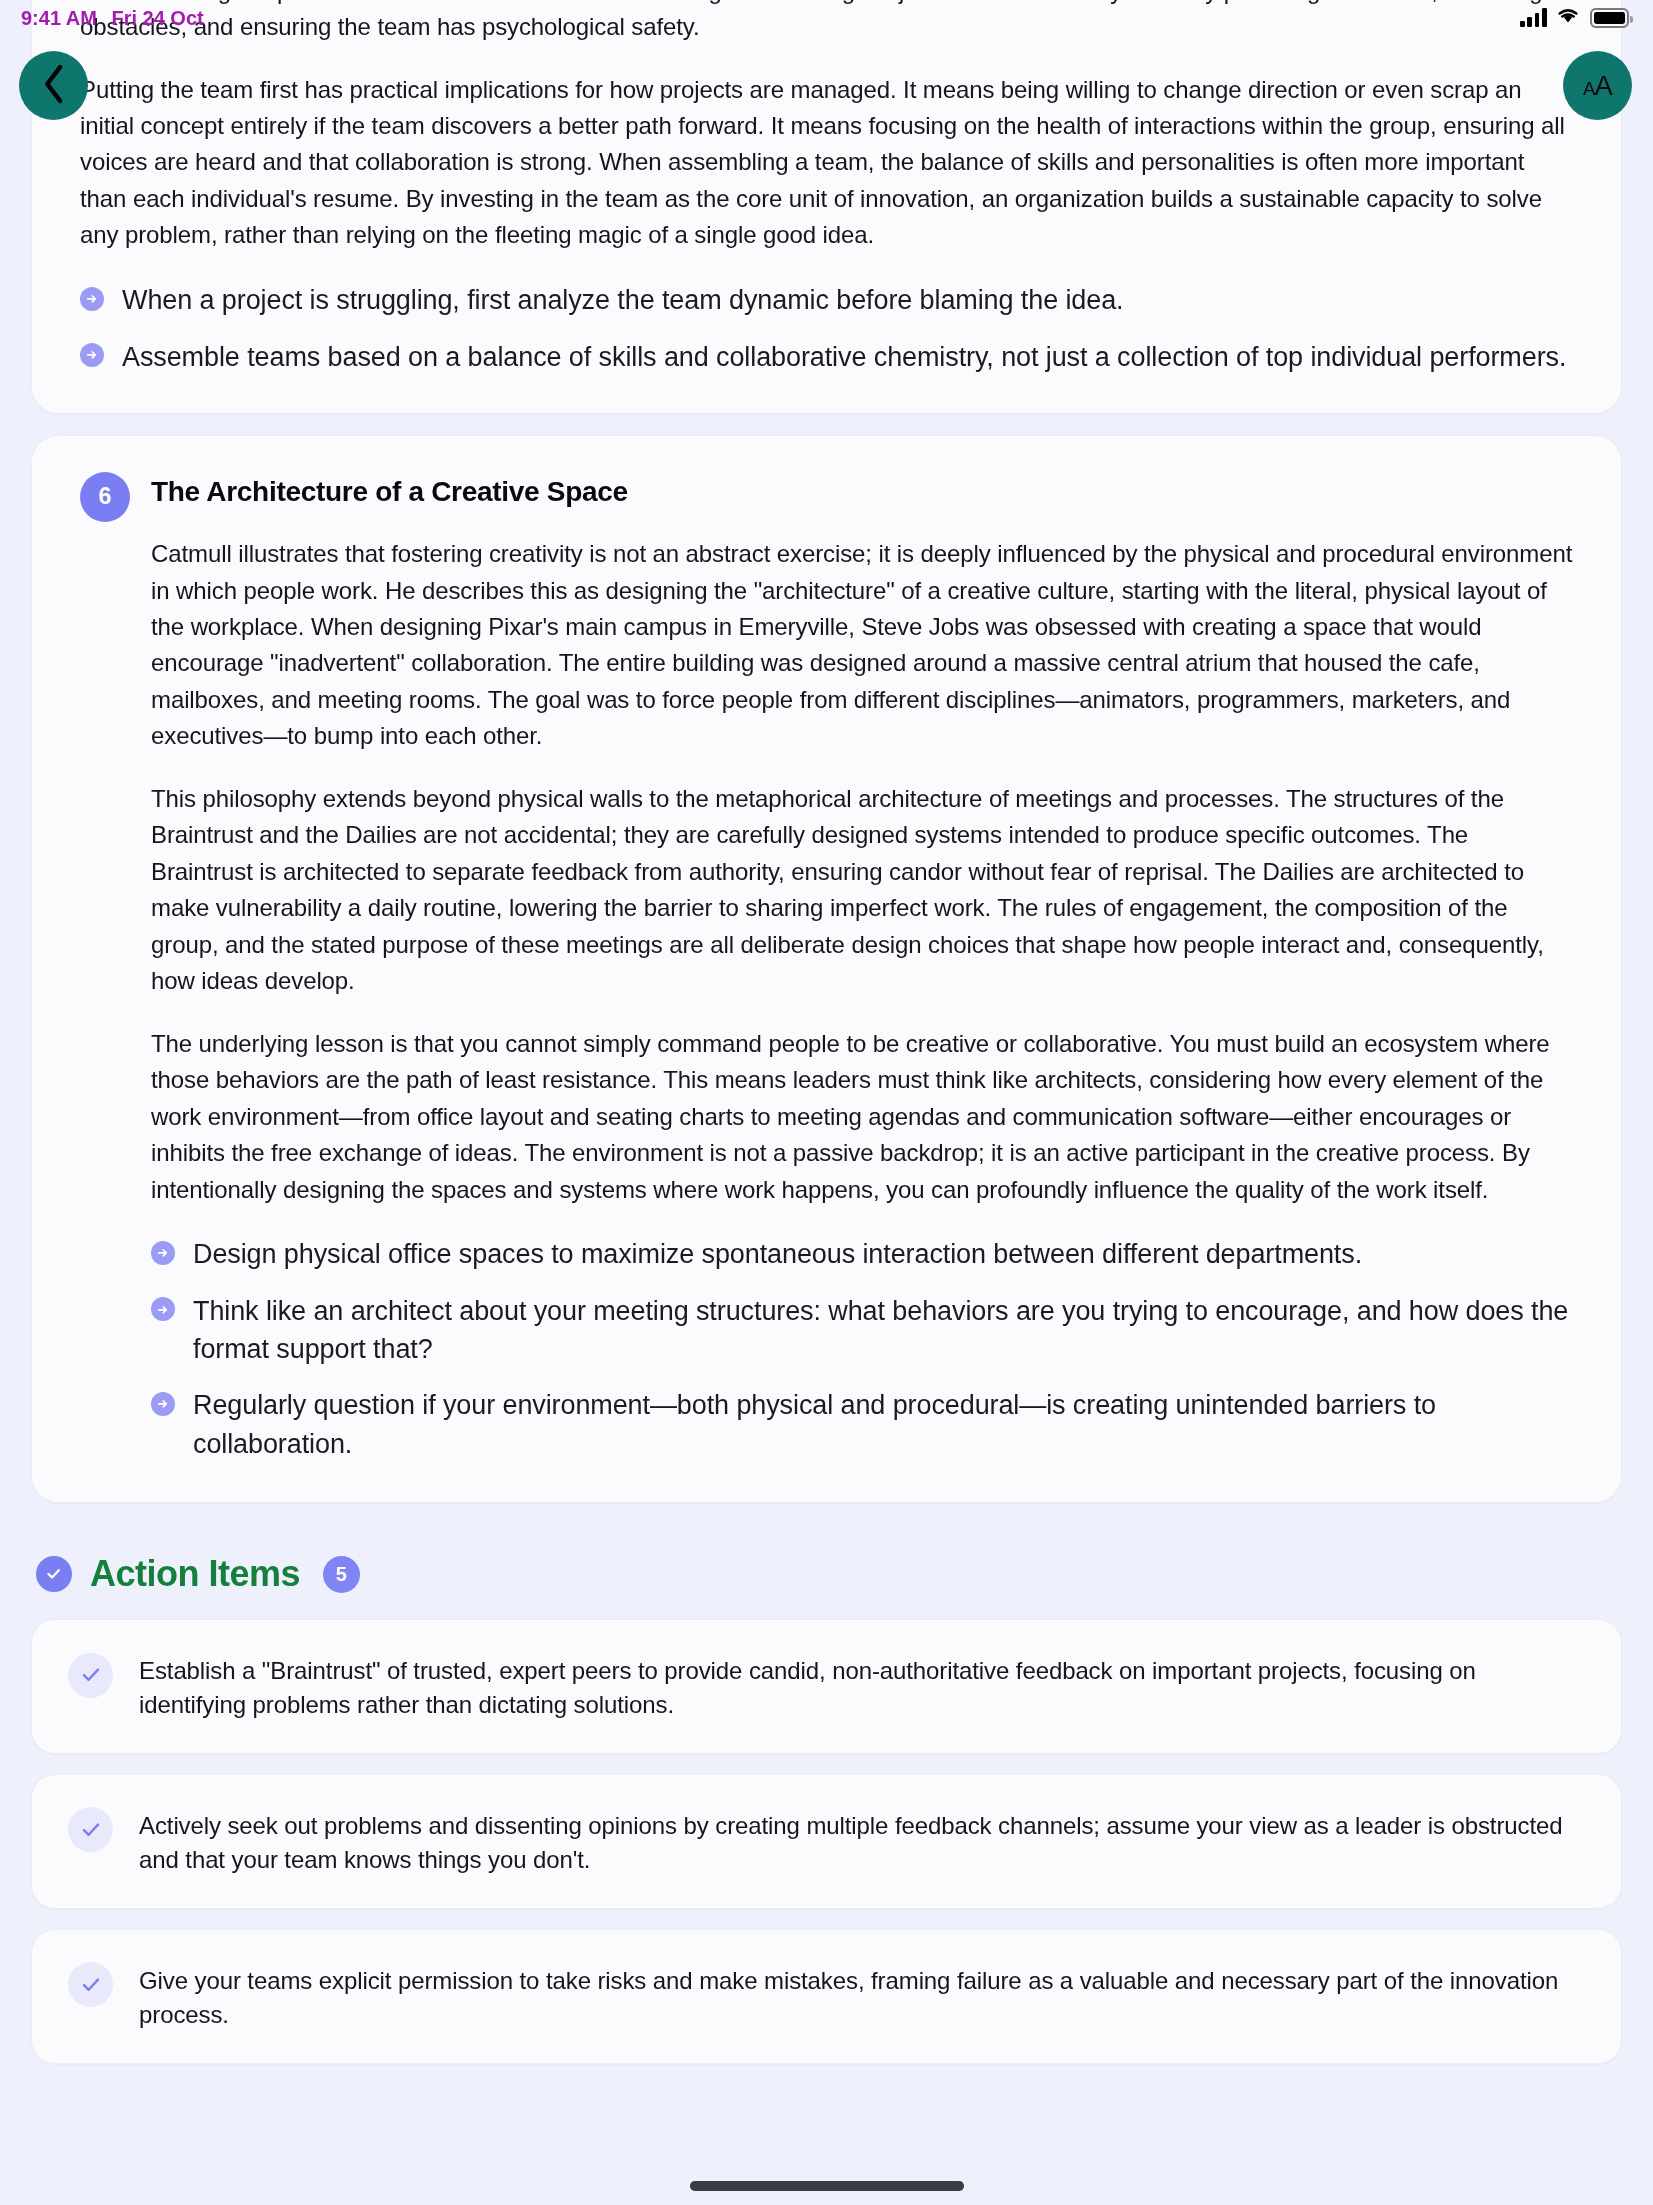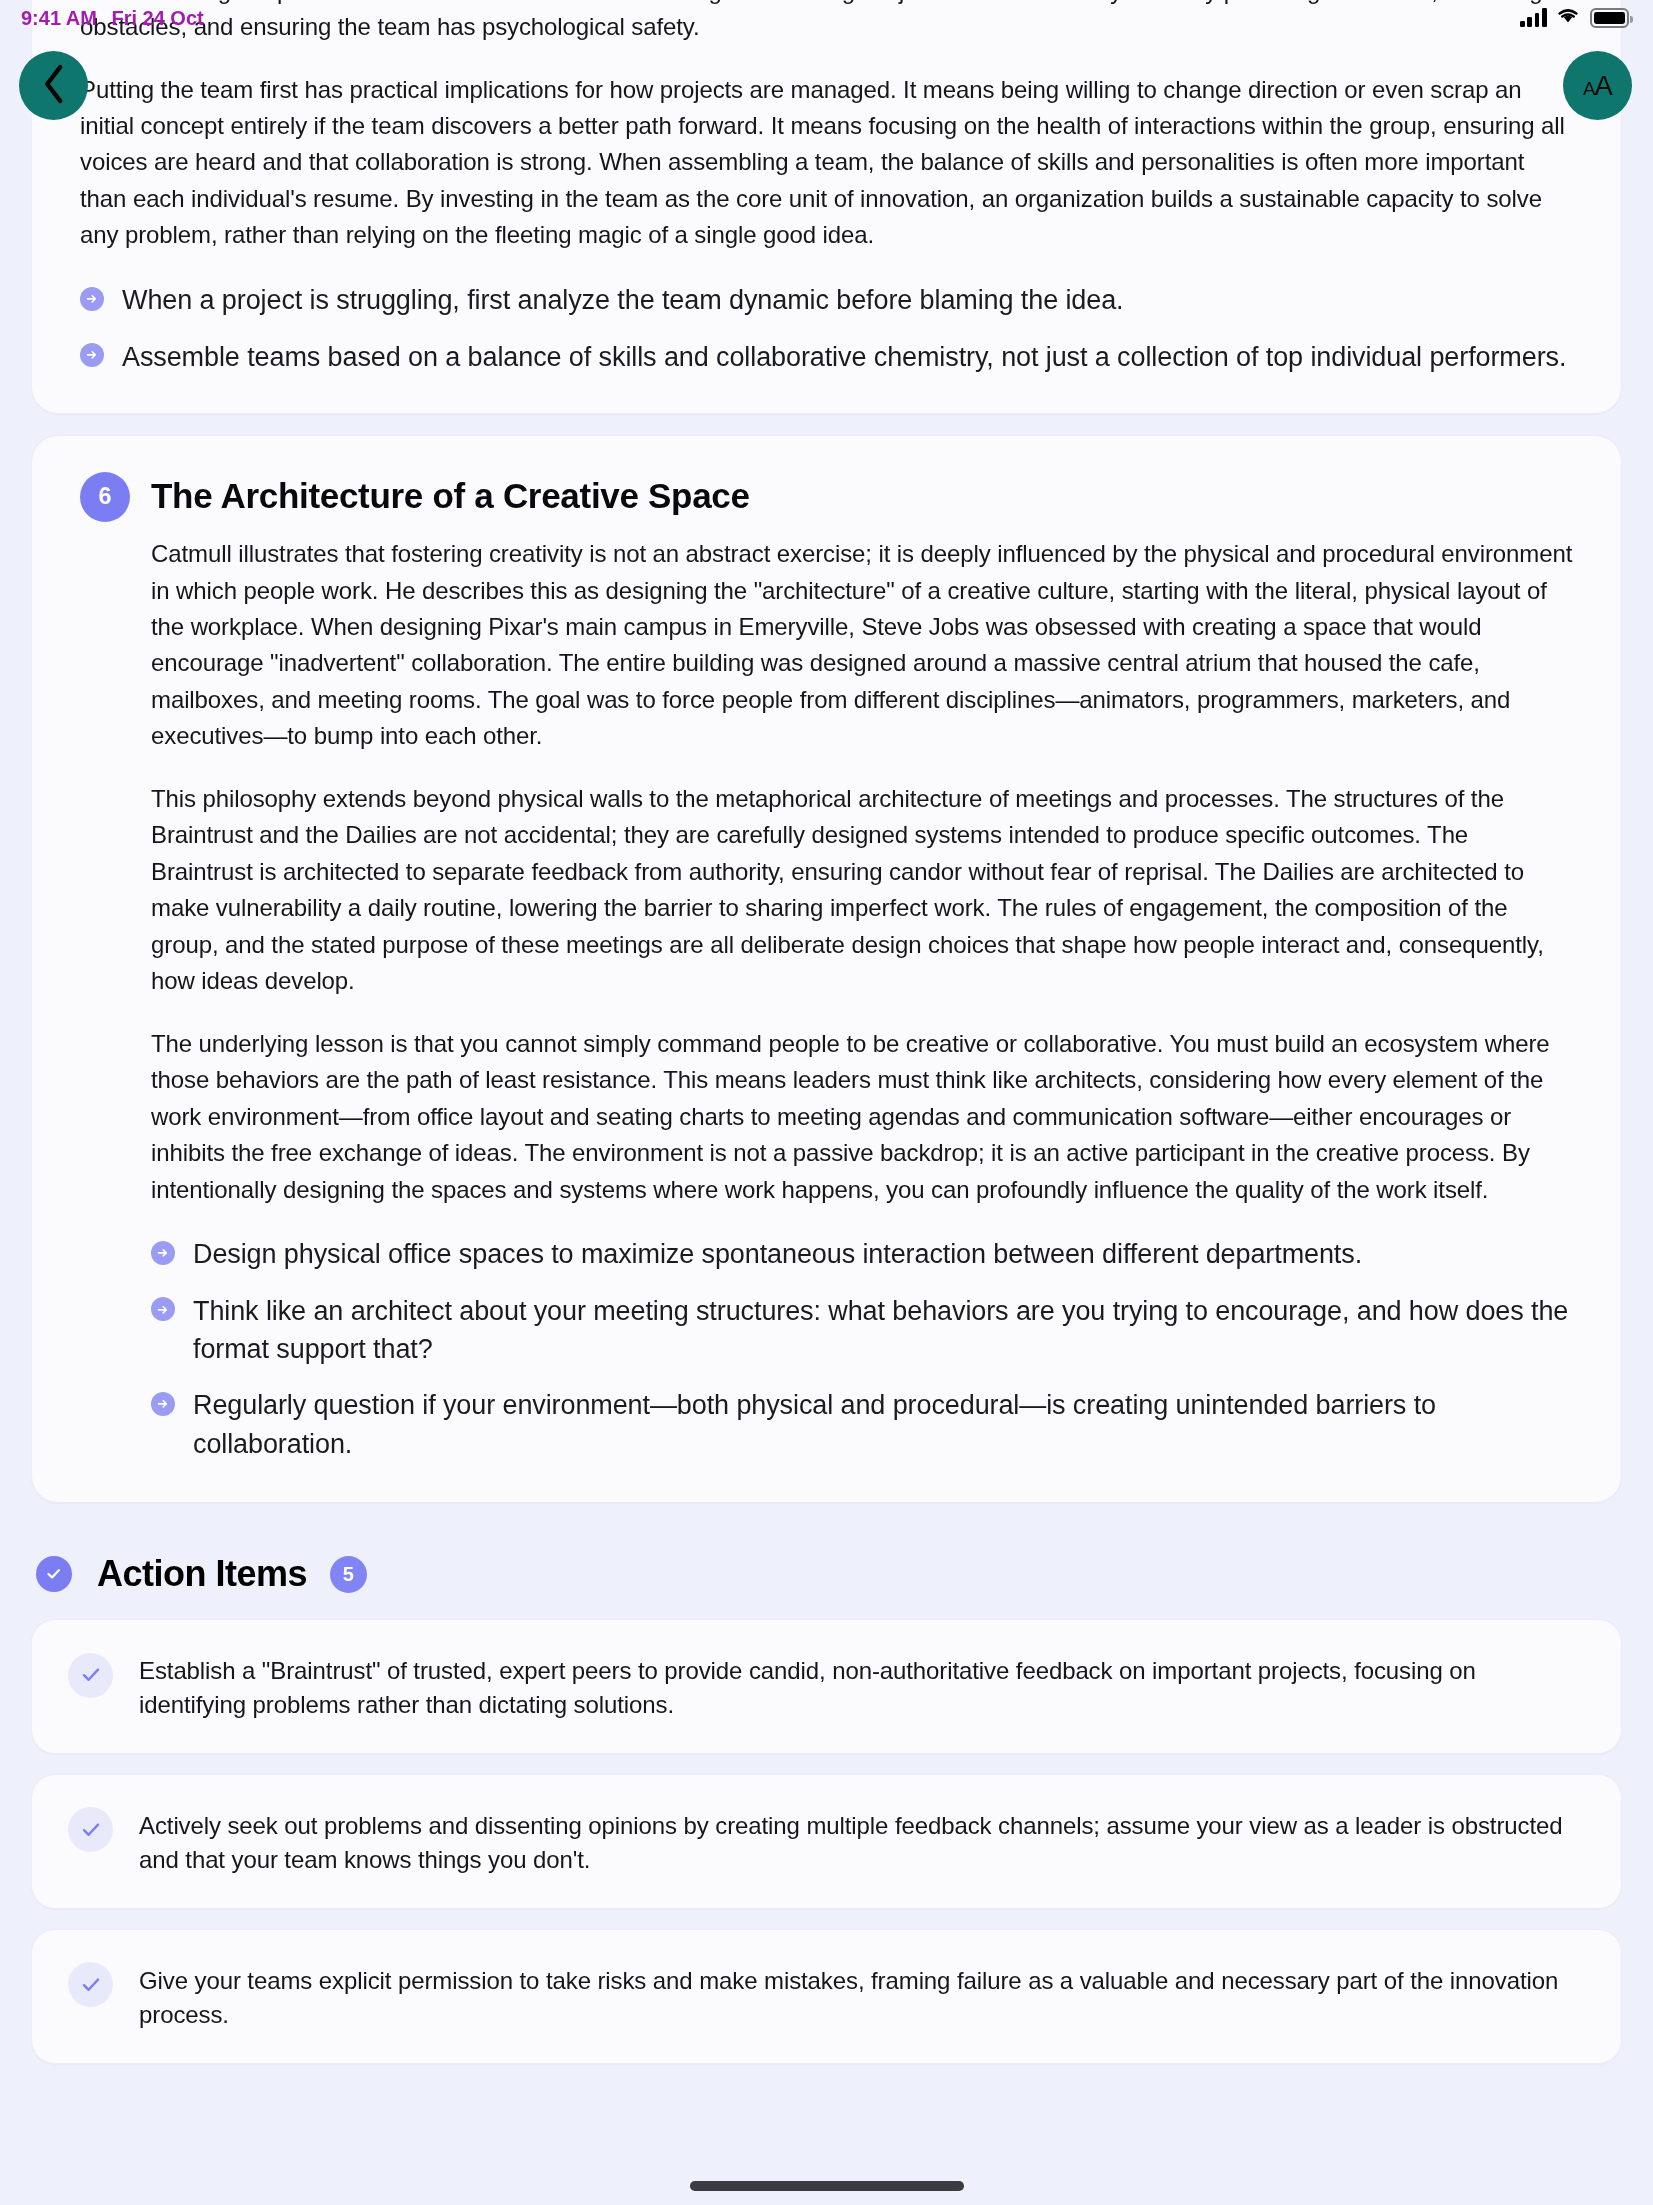--- a/index.html
+++ b/index.html
@@ -127,21 +127,21 @@
     width: 50px; height: 50px;
     border-radius: 50%;
     background: #7b7ef2;
     color: #fff;
     font-size: 23.4px;
     font-weight: 600;
     display: flex; align-items: center; justify-content: center;
     margin-top: 1.6px;
   }
   .sec-title {
-    font-size: 35px;
+    font-size: 28px;
     font-weight: 700;
     color: #090910;
     letter-spacing: -0.3px;
     padding-top: 6.5px;
   }
   .sec-body { padding-left: 71px; }
 
   
   .bullets { margin-top: 27.4px; padding-left: 71px; }
   .card-clipped .bullets { padding-left: 71px; }
@@ -178,23 +178,22 @@
   .ai-check {
     width: 36px; height: 36px;
     border-radius: 50%;
     background: #7b7ef2;
     display: flex; align-items: center; justify-content: center;
   }
   .ai-check svg { width: 19.4px; height: 19.4px; display: block; }
   .ai-title {
     font-size: 36px;
     font-weight: 700;
-    color: #000000;
+    color: #15803d;
     letter-spacing: -0.5px;
-    margin-left: 7px;
   }
   .ai-count {
     width: 37px; height: 37px;
     border-radius: 50%;
     background: #8184f3;
     color: #fff;
     font-size: 20px;
     font-weight: 600;
     display: flex; align-items: center; justify-content: center;
     margin-left: 4.8px;

